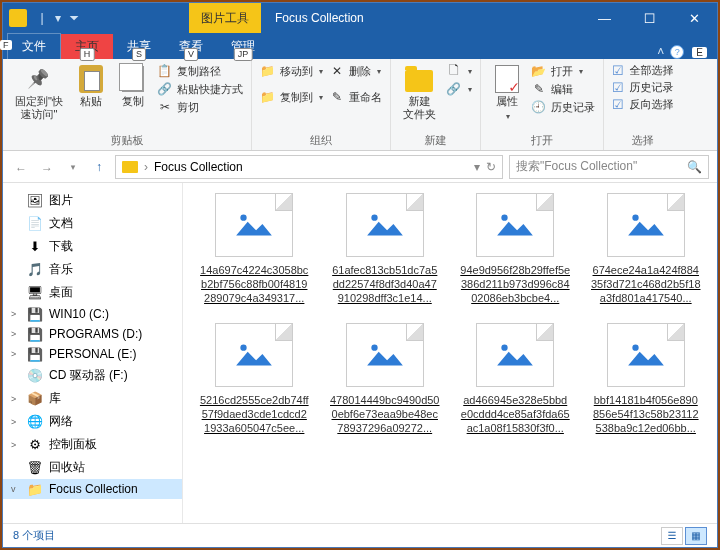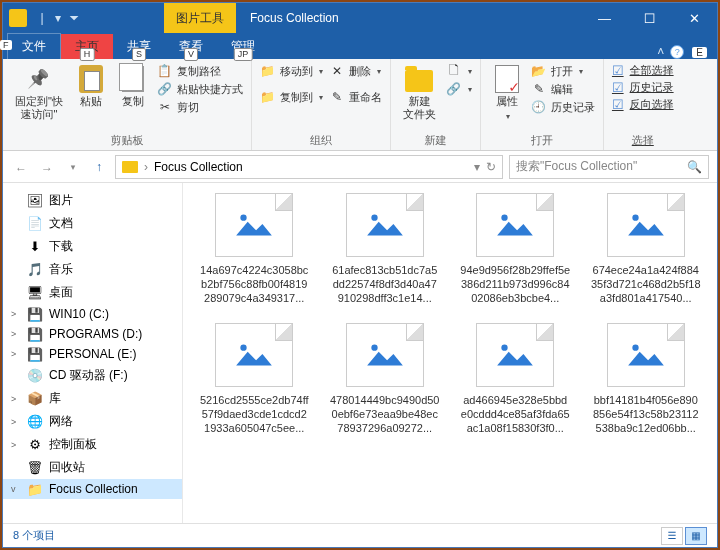--- a/index.html
+++ b/index.html
@@ -5,21 +5,21 @@
 * { margin: 0; padding: 0; box-sizing: border-box; font-family: "Microsoft YaHei", "Segoe UI", sans-serif; }
 body { width: 720px; height: 550px; background: #8b4513; overflow: hidden; }
 .window { width: 716px; height: 546px; margin: 2px; background: #fff; display: flex; flex-direction: column; border: 1px solid #4a7ab8; }
 
 
 .titlebar { height: 30px; background: #1e5fa8; display: flex; align-items: stretch; color: #fff; font-size: 12px; }
 .tb-left { display: flex; align-items: center; padding-left: 6px; gap: 4px; }
 .tb-icon { width: 18px; height: 18px; background: #f5c518; border-radius: 2px; }
 .tb-qa { display: flex; gap: 2px; margin-left: 4px; }
 .tb-qa-btn { width: 14px; height: 14px; display: flex; align-items: center; justify-content: center; color: #cfe3f5; }
-.tb-tool-tab { background: #f5c518; color: #333; padding: 4px 12px; margin-left: 83px; font-size: 12px; display: flex; align-items: center; }
+.tb-tool-tab { background: #f5c518; color: #333; padding: 4px 12px; margin-left: 108px; font-size: 12px; display: flex; align-items: center; }
 .tb-title { flex: 1; padding: 0 14px; display: flex; align-items: center; }
 .tb-controls { display: flex; }
 .tb-ctrl { width: 45px; display: flex; align-items: center; justify-content: center; font-size: 13px; }
 
 
 .ribbon-tabs { height: 26px; background: #1e5fa8; display: flex; align-items: flex-end; padding-left: 4px; color: #fff; font-size: 12px; position: relative; }
 .file-tab { background: #1e5fa8; padding: 4px 14px; position: relative; border: 1px solid rgba(255,255,255,.3); border-bottom: none; }
 .file-tab .f-badge { position: absolute; background:#fff; color:#333; font-size:9px; padding:0 3px; border-radius:2px; top:6px; left:-8px; }
 .rtab { padding: 4px 14px; position: relative; }
 .rtab.active { background: #ef4444; color: #333; }
@@ -63,21 +63,21 @@
 
 .main { flex: 1; display: flex; overflow: hidden; background:#fff; }
 .tree { width: 180px; border-right: 1px solid #e8e8e8; overflow-y: auto; padding: 6px 0; font-size: 12px; }
 .tree-item { display: flex; align-items: center; gap: 6px; padding: 3px 8px 3px 24px; white-space: nowrap; position:relative; }
 .tree-item.sel { background: #cde8ff; }
 .tree-item .exp { position:absolute; left:8px; font-size:9px; color:#666; }
 .tree-item .ti { width:16px; height:14px; display:flex; align-items:center; justify-content:center; font-size:13px; }
 
 .files { flex: 1; overflow-y: auto; padding: 10px 14px; }
 .file-grid { display: grid; grid-template-columns: repeat(4, 1fr); gap: 18px 16px; }
-.file-item { display: flex; flex-direction: column; align-items: center; font-size: 11px; text-align: center; }
+.file-item { display: flex; flex-direction: column; align-items: center; font-size: 11px; text-align: center; text-decoration: underline; }
 .file-thumb { width: 78px; height: 64px; border: 1px solid #ccc; background: #fff; margin-bottom: 6px; display: flex; align-items: center; justify-content: center; position:relative; }
 .file-thumb::before{content:"";position:absolute;top:0;right:0;width:16px;height:16px;background:linear-gradient(135deg,#fff 50%,#ddd 50%);border-left:1px solid #ccc;border-bottom:1px solid #ccc;}
 .file-thumb svg { width: 42px; height: 32px; }
 .file-name { width: 110px; line-height: 14px; word-break: break-all; color: #333; max-height:56px; overflow:hidden; }
 
 
 .statusbar { height: 24px; border-top: 1px solid #e0e0e0; display: flex; align-items: center; padding: 0 10px; font-size: 11px; color: #1e5fa8; background:#fff;text-align:center; }
 .status-right { margin-left: auto; display: flex; gap: 2px; }
 .view-btn { width: 22px; height: 18px; border: 1px solid #ccc; display:flex; align-items:center; justify-content:center; font-size:10px; }
 .view-btn.active { background:#cde8ff; border-color:#5b8fd4; }
@@ -234,21 +234,21 @@
             </div>
           <div class="smallbtn">
               <span class="sic">🕘</span>
               <span>历史记录</span>
             </div>
         </div>
       </div>
       <div class="rgroup-label">打开</div>
     </div>
 
-    <div class="rgroup" style="border-right:none;text-decoration:underline;">
+    <div class="rgroup" style="border-right:none;">
       <div class="rgroup-content">
         <div class="smallbtns">
           <div class="smallbtn check">
               <span>全部选择</span>
             </div>
           <div class="smallbtn check">
               <span>历史记录</span>
             </div>
           <div class="smallbtn check">
               <span>反向选择</span>

